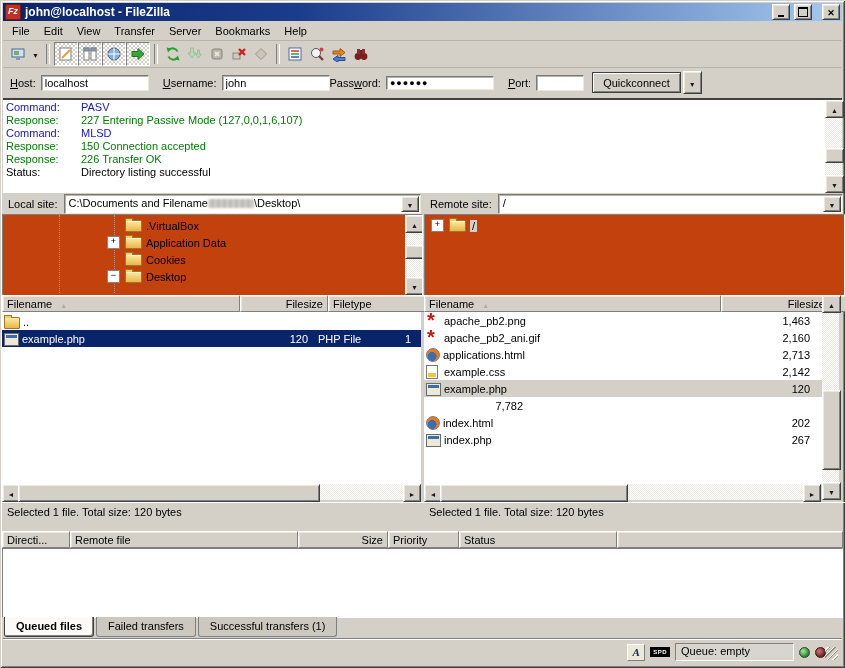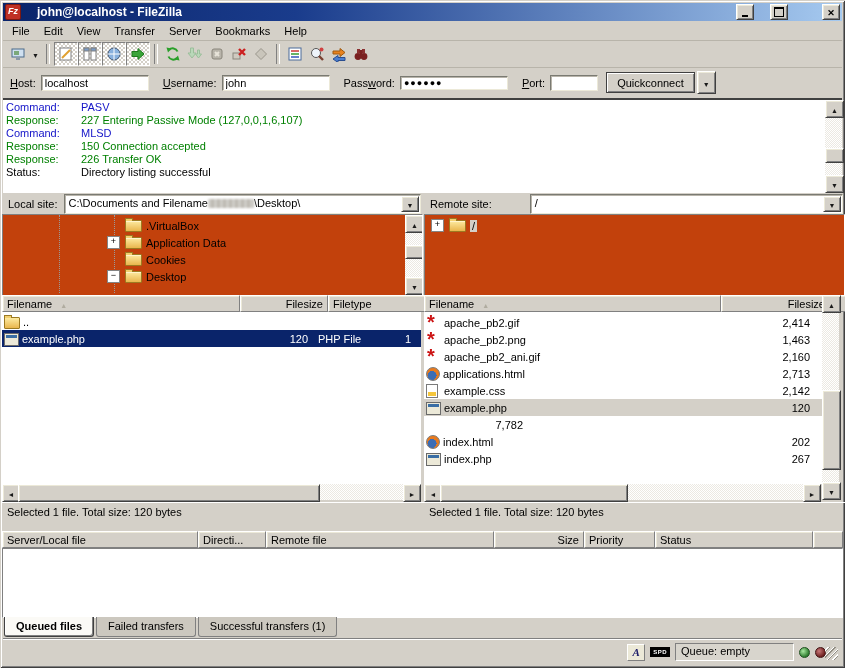--- a/index.html
+++ b/index.html
@@ -9,21 +9,21 @@
   .abs{position:absolute;}
   
   .raised{background:#d4d0c8;border:1px solid;border-color:#fff #404040 #404040 #fff;box-shadow:inset 1px 1px 0 #ece9d8,inset -1px -1px 0 #808080;}
   .sunken{border:1px solid;border-color:#808080 #fff #fff #808080;}
   .field{background:#fff;border:1px solid;border-color:#7a7a72 #ece9d8 #ece9d8 #7a7a72;box-shadow:inset 1px 1px 0 #b8b4aa;}
   input.field{font-family:"Liberation Sans",sans-serif;font-size:11px;padding:1px 3px;outline:none;}
   .groove{border-top:1px solid #808080;border-bottom:1px solid #fff;height:0;}
   .u1{display:inline-block;}
   .u1::first-letter{text-decoration:underline;}
   
-  .titlebar{left:3px;top:3px;right:3px;height:18px;display:flex;align-items:center;gap:16px;padding:0 2px;
+  .titlebar{left:3px;top:3px;right:3px;height:18px;display:flex;align-items:center;gap:4px;padding:0 2px;
     background:linear-gradient(90deg,#0a246a 0%,#1a3c8c 35%,#a6caf0 100%);}
   .fzicon{width:14px;height:14px;background:#c03024;border:1px solid #7a1812;border-radius:2px;color:#fff;
     font-weight:bold;font-style:italic;font-size:9px;line-height:13px;text-align:center;flex:none;}
   .wtitle{color:#fff;font-weight:bold;font-size:12px;flex:1;white-space:nowrap;}
   .wbtn{width:16px;height:14px;flex:none;display:flex;align-items:center;justify-content:center;position:relative;}
   .g-min::before{content:"";display:block;width:6px;height:2px;background:#000;margin-top:7px;}
   .g-max::before{content:"";display:block;width:8px;height:7px;border:1px solid #000;border-top-width:2px;}
   .g-close::before{content:"✕";font-size:9px;font-weight:bold;line-height:1;}
   .gap2{width:2px;flex:none;}
   
@@ -242,21 +242,21 @@
           <circle cx="5" cy="10.5" r="3.4" fill="#7a2020"></circle>
           <circle cx="11" cy="10.5" r="3.4" fill="#7a2020"></circle>
         </svg>
     </span>
   </div>
 
   <div class="abs quickbar">
     <label class="u1">Host:</label>
     <input class="field" style="width: 100px; margin-right: 14px;" value="localhost">
     <label class="u1">Username:</label>
-    <input class="field" style="width: 100px; margin-right: 14px;" value="john">
+    <input class="field" style="width: 100px; " value="john">
     <label><span>Pass</span><span style="text-decoration:underline">w</span><span>ord:</span></label>
     <input class="field" style="width: 100px; margin-right: 14px; font-size: 9px; letter-spacing: 1px;" value="●●●●●●">
     <label class="u1">Port:</label>
     <input class="field" style="width: 40px; margin-right: 8px;" value="">
     <button class="qcbtn u1">Quickconnect</button>
     <span class="qcdd raised">
         <span class="arr-down"></span>
       </span>
   </div>
 
@@ -301,21 +301,21 @@
   <div class="abs siterow" style="left:2px;top:195px;width:419px;">
     <span style="padding:0 6px;">Local site:</span>
     <span class="combo field">
       <span class="cval"><span>C:\Documents and Filename</span><span class="redacted"></span><span>\Desktop\</span></span>
       <span class="cbtn raised">
           <span class="arr-down"></span>
         </span>
     </span>
   </div>
 
-  <div class="abs siterow" style="left:424px;top:195px;width:419px;gap:32px;">
+  <div class="abs siterow" style="left:424px;top:195px;width:419px;">
     <span style="padding:0 6px;">Remote site:</span>
     <span class="combo field">
       <span class="cval">/</span>
       <span class="cbtn raised">
           <span class="arr-down"></span>
         </span>
     </span>
   </div>
 
   <div class="abs tree sunken" style="left:2px;top:214px;width:419px;height:80px;">
@@ -402,27 +402,20 @@
         <span>Filename</span>
         <span class="sortarrow"></span>
       </span>
     <span class="col num" style="width:99px;">
         <span>Filesize</span>
       </span>
     <span class="col" style="width:16px;"></span>
   </div>
 
   <div class="abs list" style="left:424px;top:312px;width:398px;height:172px;">
-    <div class="frow" style="margin-top:2px;">
-        <span class="cell" style="width:287px;">
-          <span class="fi" data-icon="image"></span>
-          <span>apache_pb2.gif</span>
-        </span>
-        <span class="cell num" style="width:99px;">2,414</span>
-      </div>
     <div class="frow">
         <span class="cell" style="width:287px;">
           <span class="fi" data-icon="image"></span>
           <span>apache_pb2.png</span>
         </span>
         <span class="cell num" style="width:99px;">1,463</span>
       </div>
     <div class="frow">
         <span class="cell" style="width:287px;">
           <span class="fi" data-icon="image"></span>
@@ -497,23 +490,20 @@
     <span class="thumb" style="left:16px;top:0;width:186px;height:16px;"></span>
     <span class="sbtn raised" style="right:0;top:0;width:16px;height:16px;">
         <span class="arr-right"></span>
       </span>
   </div>
 
   <div class="abs statusline" style="left:2px;top:502px;width:419px;height:18px;">Selected 1 file. Total size: 120 bytes</div>
   <div class="abs statusline" style="left:424px;top:502px;width:419px;height:18px;">Selected 1 file. Total size: 120 bytes</div>
 
   <div class="abs cols" style="left:2px;top:531px;width:841px;">
-    <span class="col" style="width:186px;">
-        <span>Server/Local file</span>
-      </span>
     <span class="col" style="width:58px;">
         <span>Directi...</span>
       </span>
     <span class="col" style="width:218px;">
         <span>Remote file</span>
       </span>
     <span class="col num" style="width:80px;">
         <span>Size</span>
       </span>
     <span class="col" style="width:61px;">

